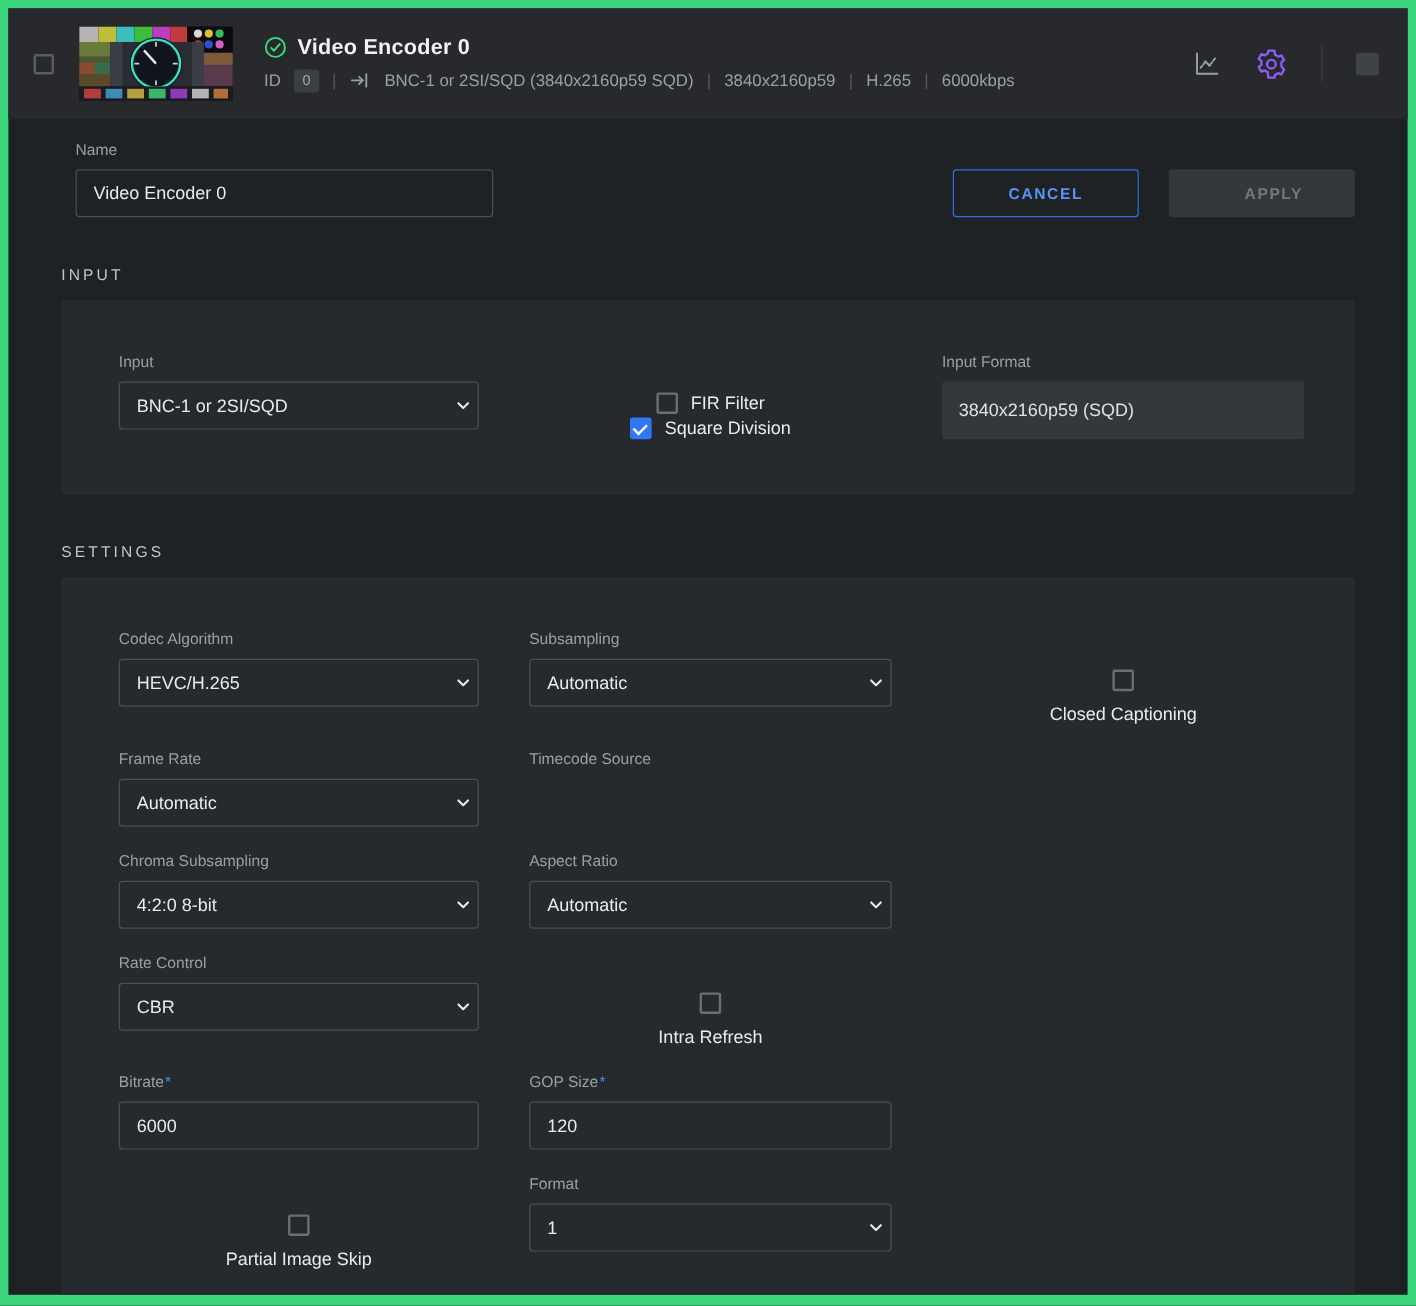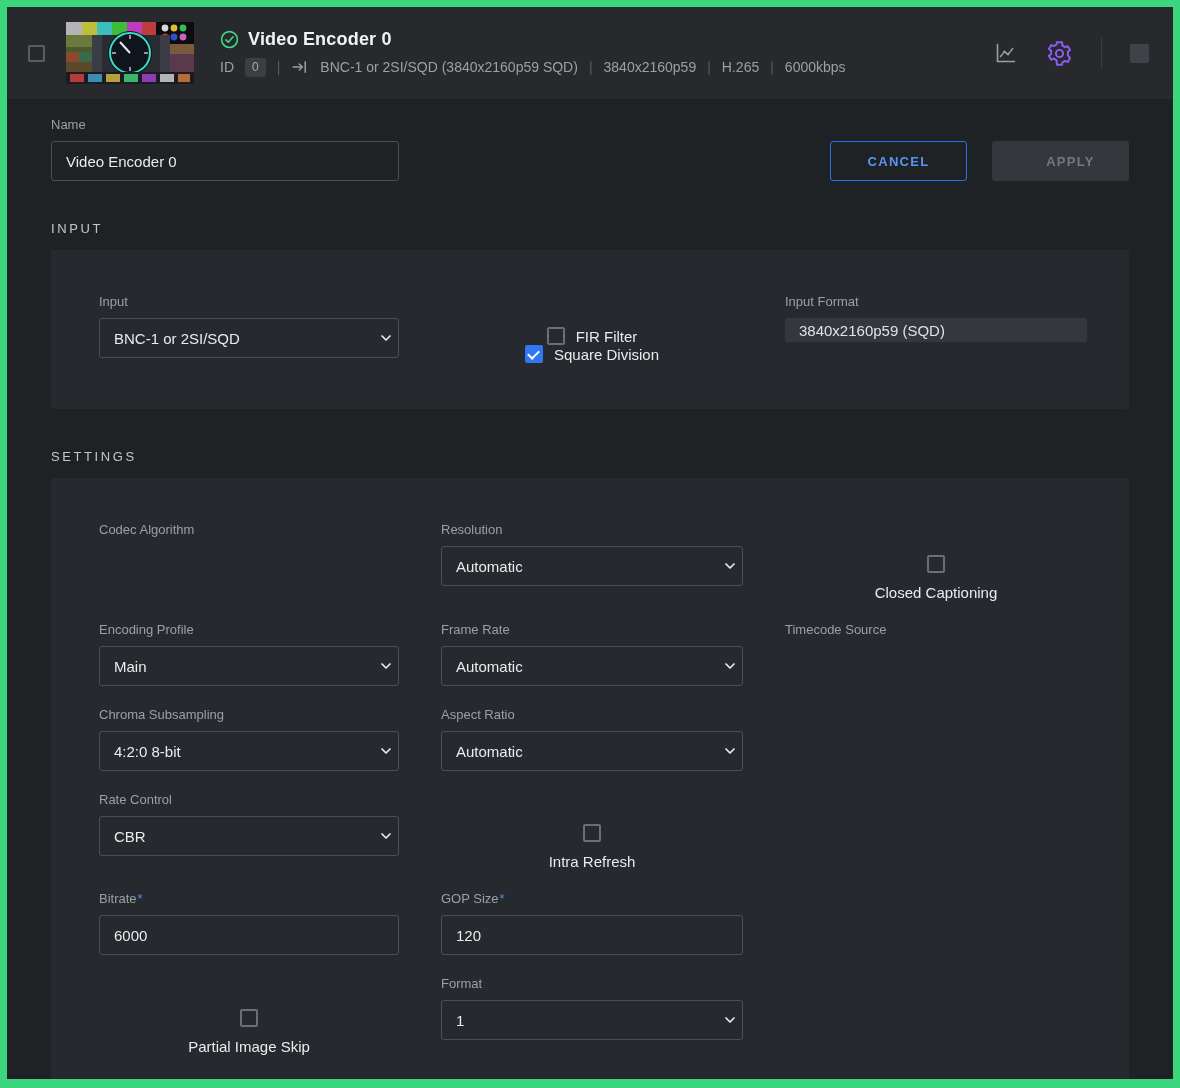--- a/index.html
+++ b/index.html
@@ -86,25 +86,25 @@
     width: 100%;
     background: transparent;
     border: 1px solid #4b4f55;
     border-radius: 3px;
     color: #e9ebed;
     font-size: 15px;
     font-family: "Liberation Sans", sans-serif;
     padding: 0 14px;
     outline: none;
   }
-  .name-row { display: flex; align-items: flex-end; }
+  .name-row { display: flex; align-items: flex-end; margin-left: 12px; }
   .name-group { width: 348px; }
   .btn-group { margin-left: auto; display: flex; gap: 25px; }
   .btn {
-    height: 40px; width: 137px;
+    height: 40px; width: 155px;
     border-radius: 3px;
     font-size: 13px;
     font-weight: 700;
     letter-spacing: 1.3px;
     font-family: "Liberation Sans", sans-serif;
     cursor: pointer;
     display: flex; align-items: center; justify-content: center;
   }
   .btn-cancel { background: transparent; border: 1px solid #2f6fe4; color: #5b93f5; }
   .btn-apply { background: #34373b; border: none; color: #74797f; padding-left: 20px; }
@@ -135,21 +135,21 @@
     align-items: center;
     justify-content: space-between;
     padding: 0 4px 0 14px;
     color: #e9ebed;
     font-size: 15px;
     cursor: pointer;
     background: transparent;
   }
   .chevron { width: 16px; height: 16px; display: block; flex-shrink: 0; }
   .readonly-field {
-    height: 24px;
+    height: 48px;
     background: #34373c;
     border-radius: 3px;
     display: flex;
     align-items: center;
     padding: 0 14px;
     color: #dfe2e5;
     font-size: 15px;
   }
   .check-item { display: flex; align-items: center; gap: 11px; cursor: pointer; }
   .check-offset { margin-top: 33px; flex-direction: column; }
@@ -312,47 +312,44 @@
         </div>
       </div>
     </div>
 
     <div class="section-title">SETTINGS</div>
     <div class="section-box">
 
       <div class="grid-row">
         <div class="field-group">
           <label class="field-label">Codec Algorithm</label>
-        </div>
-        <div class="field-group">
-          <label class="field-label">Resolution</label>
+          <div class="select">
+            <span>HEVC/H.265</span>
+            <svg class="chevron" viewBox="0 0 24 24" fill="none" stroke="#e9ebed" stroke-width="2.6" stroke-linecap="round" stroke-linejoin="round">
+                <path d="M6 9l6 6 6-6"></path>
+              </svg>
+          </div>
+        </div>
+        <div class="field-group">
+          <label class="field-label">Subsampling</label>
           <div class="select">
             <span>Automatic</span>
             <svg class="chevron" viewBox="0 0 24 24" fill="none" stroke="#e9ebed" stroke-width="2.6" stroke-linecap="round" stroke-linejoin="round">
                 <path d="M6 9l6 6 6-6"></path>
               </svg>
           </div>
         </div>
         <div class="check-item check-offset">
           <span class="checkbox"></span>
           <span class="check-label">Closed Captioning</span>
         </div>
       </div>
 
       <div class="grid-row">
         <div class="field-group">
-          <label class="field-label">Encoding Profile</label>
-          <div class="select">
-            <span>Main</span>
-            <svg class="chevron" viewBox="0 0 24 24" fill="none" stroke="#e9ebed" stroke-width="2.6" stroke-linecap="round" stroke-linejoin="round">
-                <path d="M6 9l6 6 6-6"></path>
-              </svg>
-          </div>
-        </div>
-        <div class="field-group">
           <label class="field-label">Frame Rate</label>
           <div class="select">
             <span>Automatic</span>
             <svg class="chevron" viewBox="0 0 24 24" fill="none" stroke="#e9ebed" stroke-width="2.6" stroke-linecap="round" stroke-linejoin="round">
                 <path d="M6 9l6 6 6-6"></path>
               </svg>
           </div>
         </div>
         <div class="field-group">
           <label class="field-label">Timecode Source</label>

